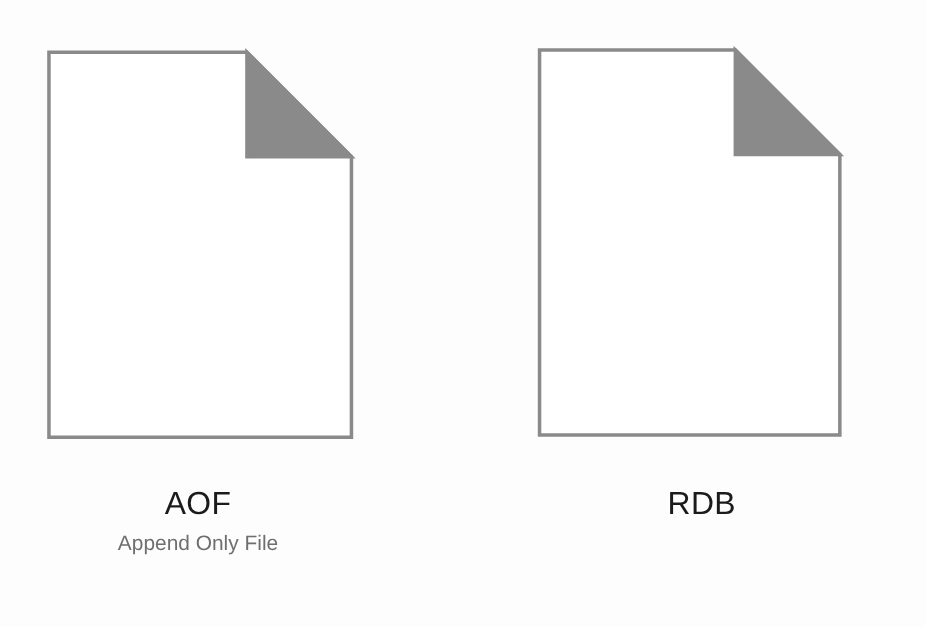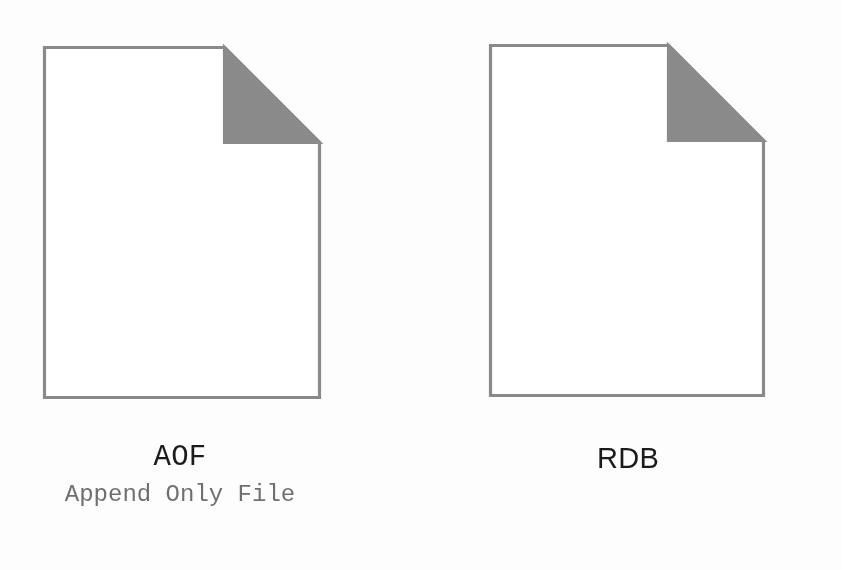--- a/index.html
+++ b/index.html
@@ -62,35 +62,35 @@
     top: 217px;
     width: 274px;
   }
   .doc-text .line { display: block; }
 
   
   .caption {
     position: absolute;
     text-align: center;
   }
-  .doc-group.left .caption  { left: 40px;  top: 440px; width: 280px; font-family: Liberation Mono, monospace; }
-  .doc-group.right .caption { left: 68px;  top: 440px; width: 280px; }
+  .doc-group.left .caption  { left: 40px;  top: 440px; width: 280px; }
+  .doc-group.right .caption { left: 78px;  top: 440px; width: 280px; }
 
   .caption-title {
     display: block;
     font-size: 29px;
     line-height: 36px;
     color: #1b1b1b;
     font-weight: 400;
     letter-spacing: 0.3px;
   }
   .caption-sub {
     display: block;
     margin-top: 6px;
-    font-size: 24px;
+    font-size: 19px;
     line-height: 26px;
     color: #6f6f6f;
     font-weight: 400;
   }
 </style>
 </head>
 <body>
 
 <div class="canvas">
 

